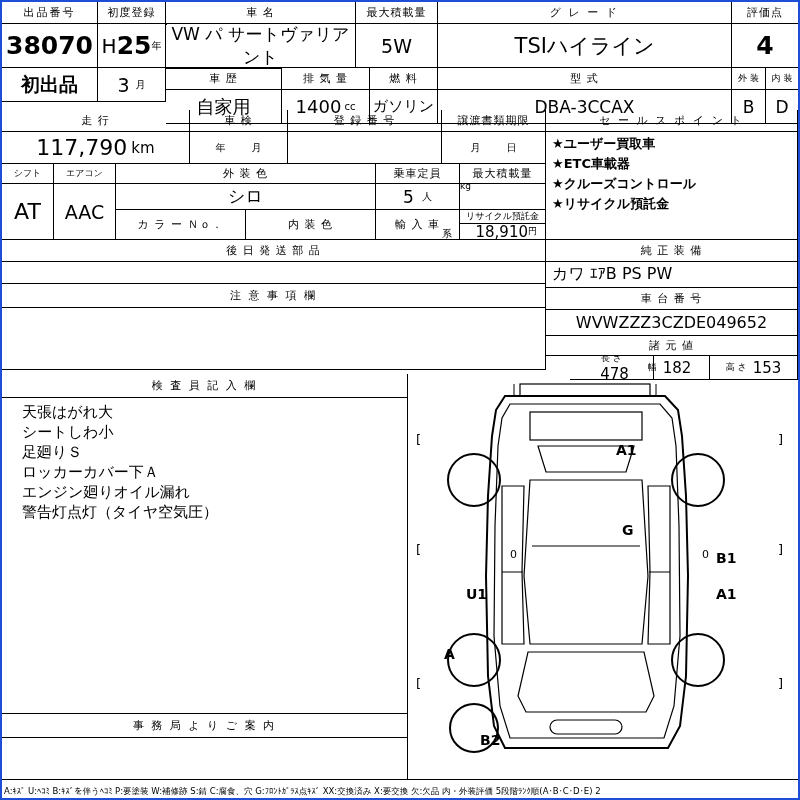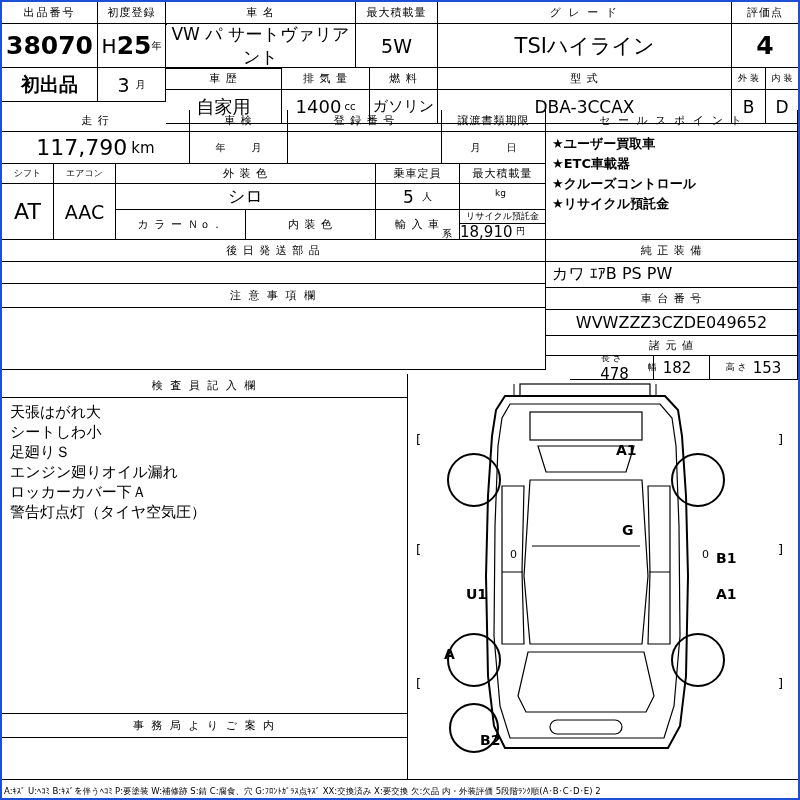--- a/index.html
+++ b/index.html
@@ -22,21 +22,21 @@
   .ctr{display:flex;align-items:center;justify-content:center;text-align:center;}
   .lft{display:flex;align-items:center;justify-content:flex-start;text-align:left;}
   .hdr{font-size:11px;letter-spacing:2px;}
   .hdr2{font-size:11px;letter-spacing:1px;}
   .small{font-size:10px;}
   .tiny{font-size:9px;}
   .val-lg{font-size:25px;font-weight:bold;}
   .val-md{font-size:19px;}
   .bold{font-weight:bold;}
   .unit{font-size:10px;}
-  .note-line{font-size:15px;line-height:20px;padding-left:8px;}
+  .note-line{font-size:15px;line-height:20px;padding-left:20px;}
   .sp-line{font-size:13px;line-height:20px;padding-left:6px;white-space:nowrap;}
   .footer{
     position:absolute;left:0;top:780px;width:800px;height:20px;
     font-size:8.5px;letter-spacing:0px;display:flex;align-items:center;
     padding-left:2px;box-sizing:border-box;white-space:nowrap;
   }
   .diagram{position:absolute;left:408px;top:374px;width:390px;height:404px;}
   .mark{position:absolute;font-size:14px;font-weight:bold;}
   .brk{position:absolute;font-size:13px;}
   .zero{position:absolute;font-size:11px;}
@@ -197,29 +197,29 @@
       <span style="font-size:19px;">AAC</span>
     </div>
 
   <div class="cell ctr bb br" style="left:114px;top:182px;width:260px;height:26px;">
       <span style="font-size:17px;">シロ</span>
     </div>
   <div class="cell ctr bb br" style="left:374px;top:182px;width:84px;height:26px;">
       <span style="font-size:17px;">5</span>
       <span class="small" style="margin-left:8px;">人</span>
     </div>
-  <div class="cell bb br" style="left:458px;top:182px;width:86px;height:26px;display:flex;align-items:flex-end;justify-content:center;padding-right:4px;padding-bottom:11px;">
+  <div class="cell bb br" style="left:458px;top:182px;width:86px;height:26px;display:flex;align-items:flex-end;justify-content:flex-start;padding-right:4px;padding-bottom:18px;">
       <span class="tiny">kg</span>
     </div>
 
   <div class="cell ctr bb br hdr2" style="left:114px;top:208px;width:130px;height:30px;">カ ラ ー Ｎｏ．</div>
   <div class="cell ctr bb br hdr2" style="left:244px;top:208px;width:130px;height:30px;">内 装 色</div>
   <div class="cell ctr bb br hdr2" style="left:374px;top:208px;width:84px;height:30px;">輸 入 車</div>
   <div class="cell ctr bb br tiny" style="left:458px;top:208px;width:86px;height:14px;">リサイクル預託金</div>
-  <div class="cell bb br" style="left:458px;top:222px;width:86px;height:16px;display:flex;align-items:center;justify-content:space-between;padding-right:20px;">
+  <div class="cell bb br" style="left:458px;top:222px;width:86px;height:16px;display:flex;align-items:center;justify-content:flex-end;padding-right:8px;">
       <span style="font-size:15px;">18,910</span>
       <span class="tiny">円</span>
     </div>
 
   <div class="cell" style="left:374px;top:226px;width:84px;height:12px;display:flex;align-items:center;justify-content:flex-end;padding-right:8px;">
       <span class="small">系</span>
     </div>
 
   <div class="cell ctr bb br hdr2" style="left:0;top:238px;width:544px;height:22px;">後 日 発 送 部 品</div>
   <div class="cell ctr bb br hdr2" style="left:544px;top:238px;width:252px;height:22px;">純 正 装 備</div>
@@ -247,22 +247,22 @@
   <div class="cell ctr bb br" style="left:708px;top:354px;width:88px;height:24px;">
       <span class="tiny">高 さ</span>
       <span style="font-size:15px;margin-left:6px;">153</span>
     </div>
 
   <div class="cell ctr bb br hdr" style="left:0;top:372px;width:406px;height:24px;">検 査 員 記 入 欄</div>
   <div class="cell br bb" style="left:0;top:396px;width:406px;height:316px;padding-top:4px;">
     <div class="note-line">天張はがれ大</div>
     <div class="note-line">シートしわ小</div>
     <div class="note-line">足廻りＳ</div>
+    <div class="note-line">ロッカーカバー下Ａ</div>
     <div class="note-line">エンジン廻りオイル漏れ</div>
-    <div class="note-line">ロッカーカバー下Ａ</div>
     <div class="note-line">警告灯点灯（タイヤ空気圧）</div>
   </div>
 
   <div class="cell ctr bb br hdr" style="left:0;top:712px;width:406px;height:24px;">事 務 局 よ り ご 案 内</div>
   <div class="cell br bb" style="left:0;top:736px;width:406px;height:42px;"></div>
 
   <div class="cell bb" style="left:406px;top:372px;width:390px;height:406px;"></div>
 
   <svg class="diagram" viewBox="0 0 390 404">
 

